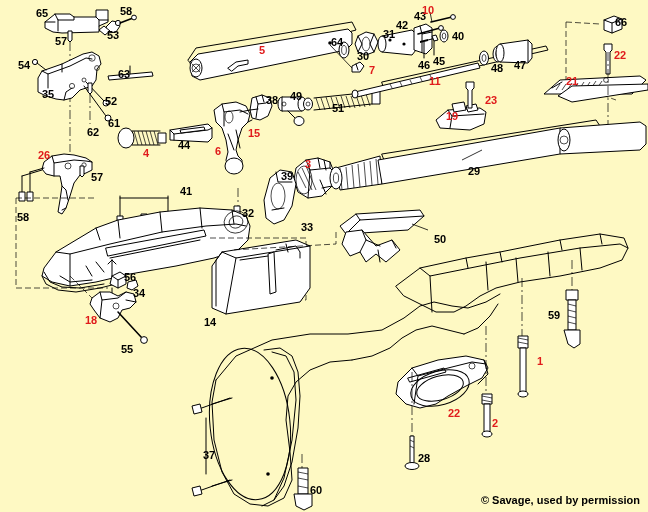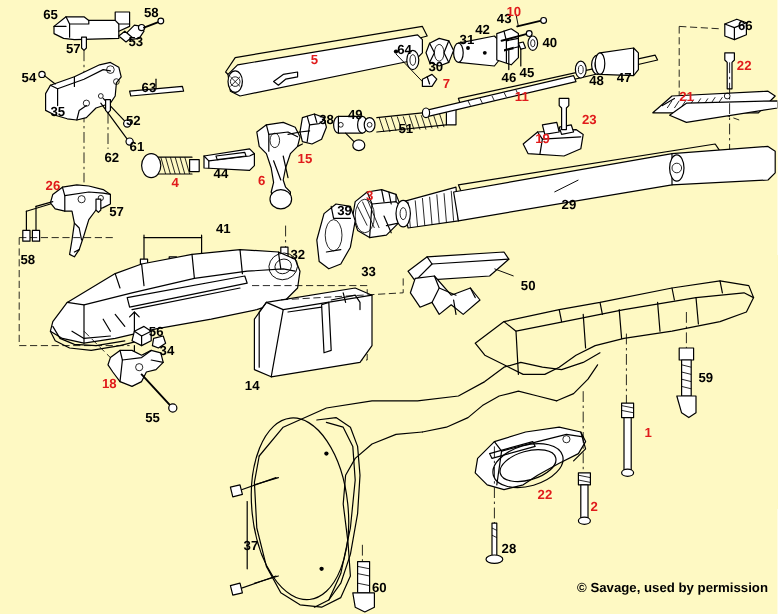--- a/index.html
+++ b/index.html
@@ -27,21 +27,21 @@
     font-size:11px;
     line-height:11px;
     white-space:nowrap;
     color:#000000;
     letter-spacing:0px;
   }
   .callout.hi{ color:#e01b1b; }
   #copyright{
     position:absolute;
     right:8px;
-    bottom:16px;
+    bottom:6px;
     font-family:"Liberation Sans", sans-serif;
     font-size:11px;
     font-weight:bold;
     color:#000000;
     white-space:nowrap;
   }
 </style>
 </head>
 <body>
 
@@ -487,21 +487,21 @@
       <div class="callout" style="left: 468px; top: 154px; margin-top: 12px;">29</div>
       <div class="callout" style="left: 301px; top: 222px;">33</div>
       <div class="callout" style="left: 242px; top: 208px;">32</div>
       <div class="callout" style="left: 180px; top: 186px;">41</div>
       <div class="callout" style="left: 124px; top: 272px;">56</div>
       <div class="callout" style="left: 133px; top: 288px;">34</div>
       <div class="callout hi" style="left: 85px; top: 315px;">18</div>
       <div class="callout" style="left: 121px; top: 344px;">55</div>
       <div class="callout" style="left: 204px; top: 317px;">14</div>
       <div class="callout" style="left: 434px; top: 234px;">50</div>
-      <div class="callout" style="left: 582px; top: 310px;">59</div>
+      <div class="callout" style="left: 548px; top: 310px;">59</div>
       <div class="callout hi" style="left: 537px; top: 356px;">1</div>
       <div class="callout hi" style="left: 448px; top: 408px;">22</div>
       <div class="callout hi" style="left: 492px; top: 418px;">2</div>
       <div class="callout" style="left: 418px; top: 453px;">28</div>
       <div class="callout" style="left: 203px; top: 450px;">37</div>
       <div class="callout" style="left: 310px; top: 485px;">60</div>
     </div>
 
   <div id="copyright">© Savage, used by permission</div>
 

